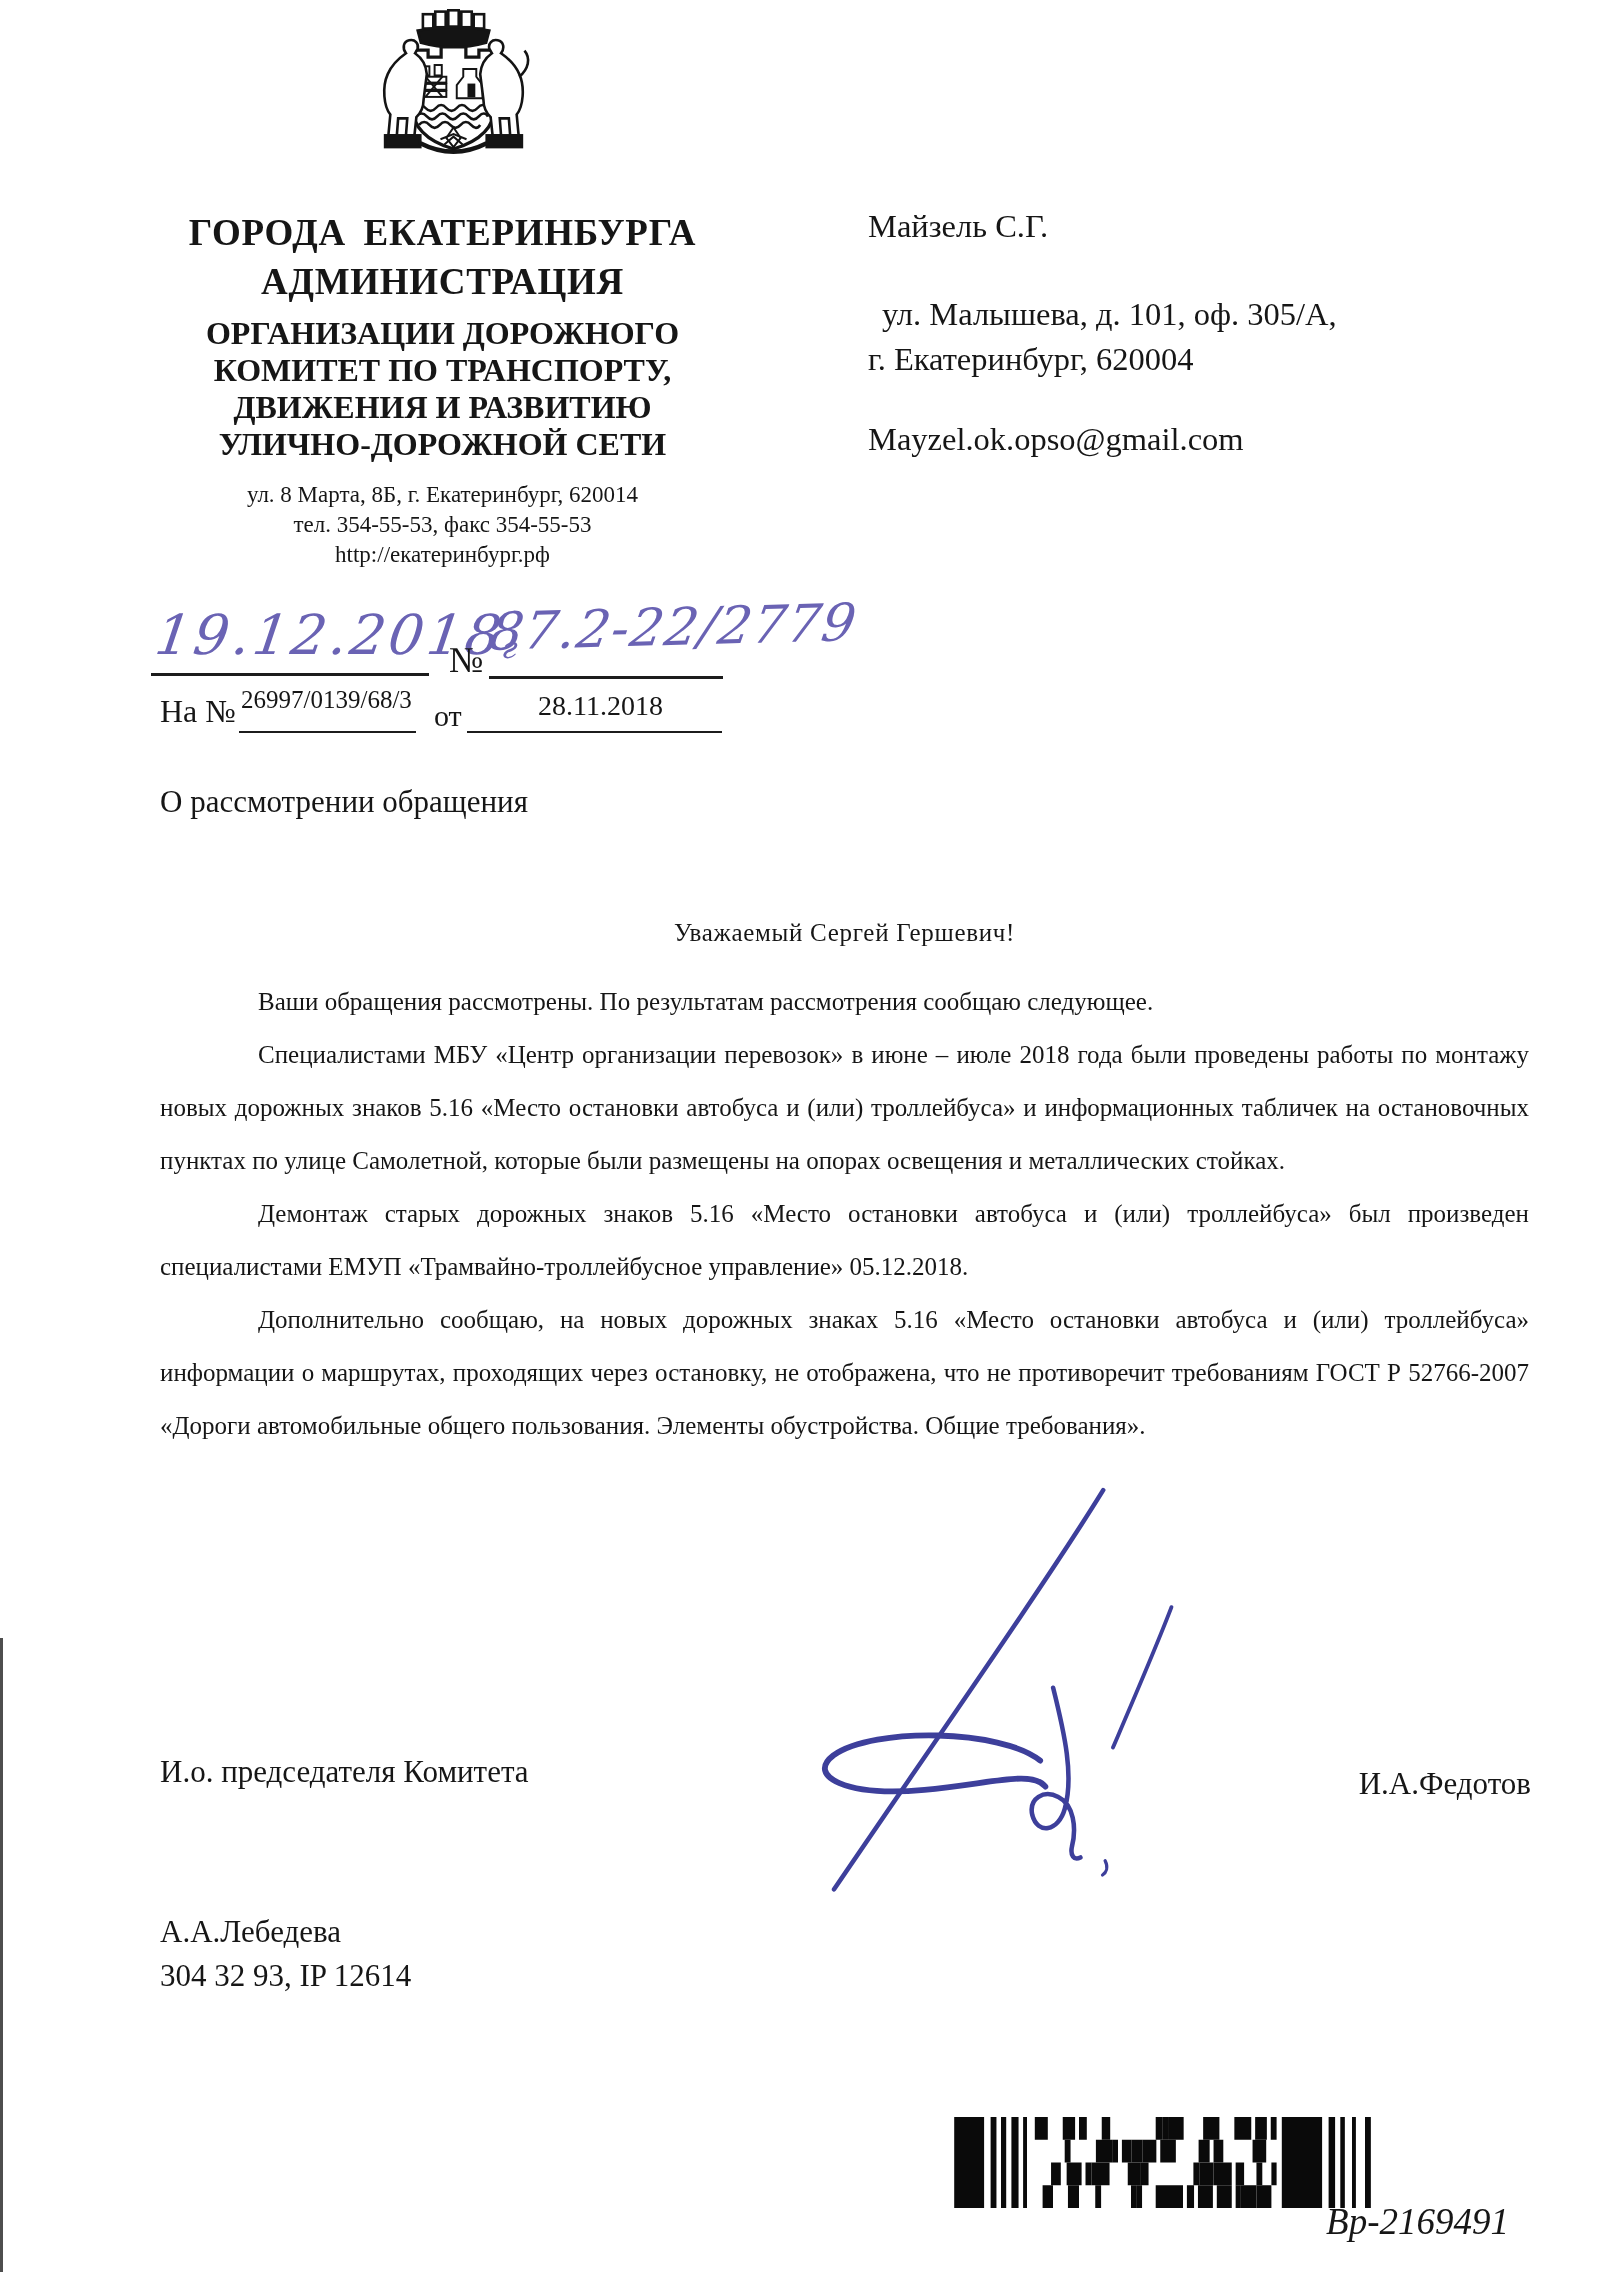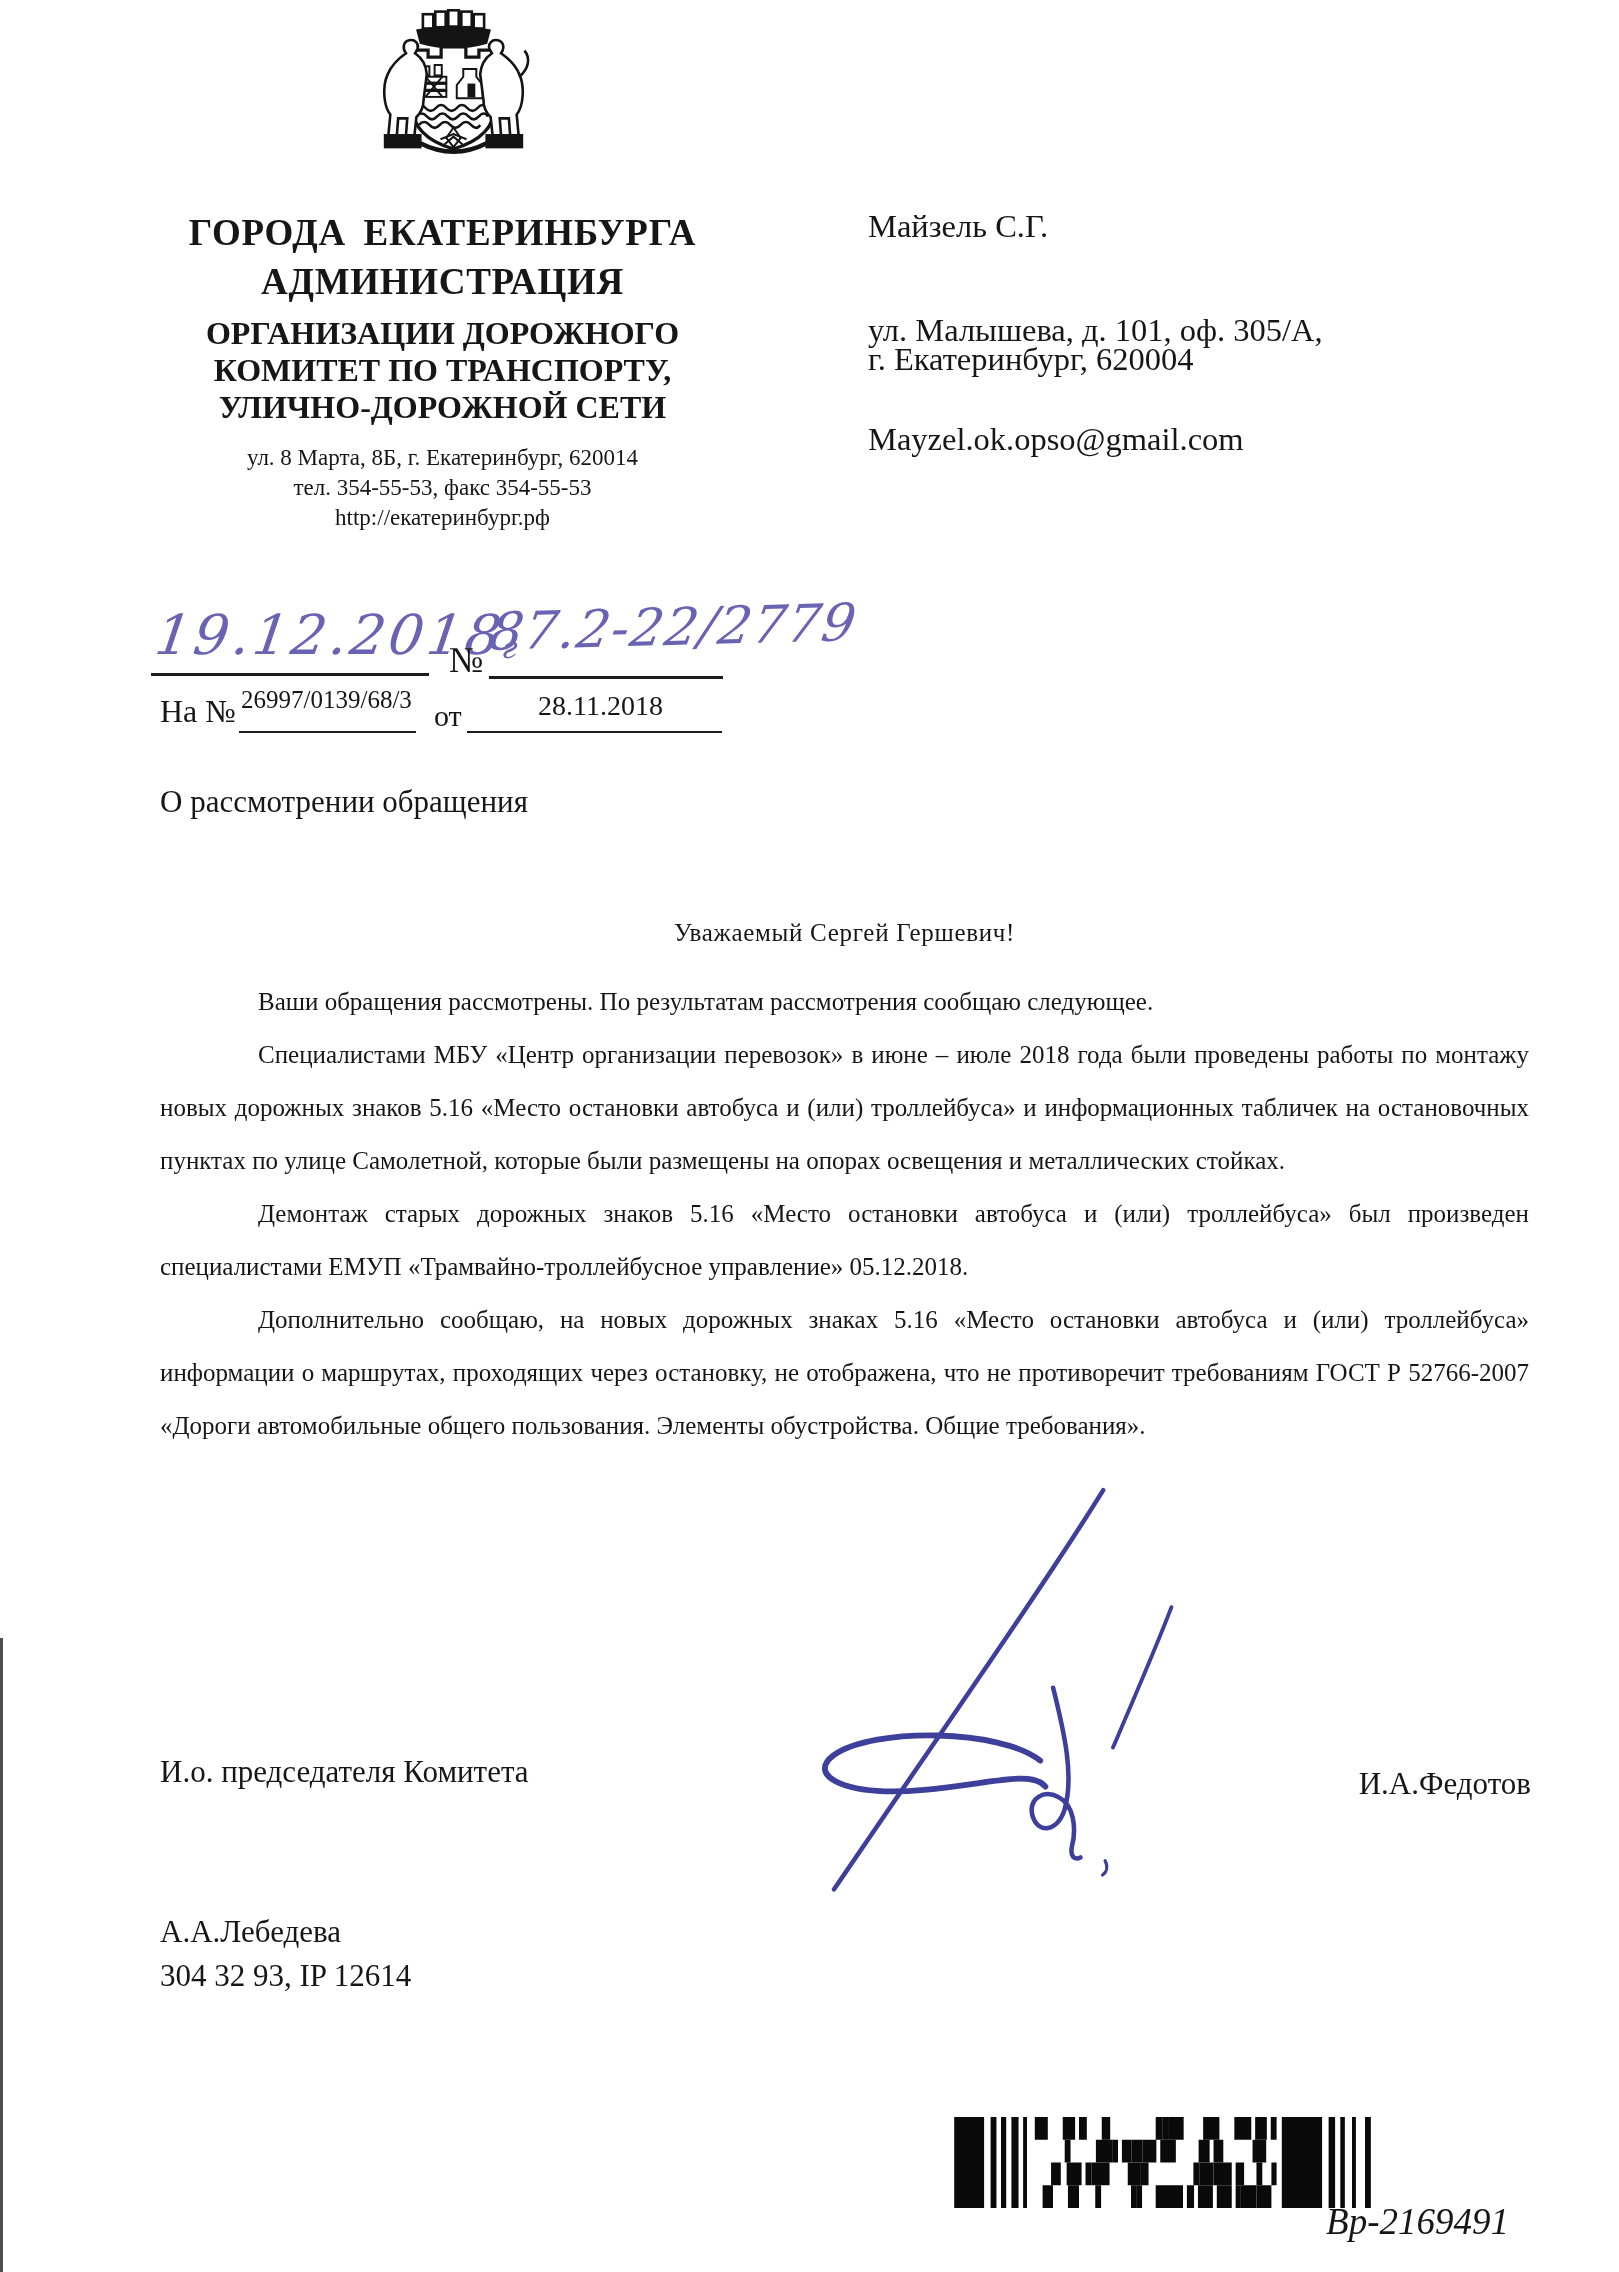--- a/index.html
+++ b/index.html
@@ -106,31 +106,32 @@
       <path d="M74,206 Q125,232 176,206" stroke-width="7"></path>
     </g>
   </svg>
 
   <div class="abs org-block">
     <div class="org-line">ГОРОДА ЕКАТЕРИНБУРГА</div>
     <div class="org-line">АДМИНИСТРАЦИЯ</div>
     <div class="committee">
       <div class="committee-line">ОРГАНИЗАЦИИ ДОРОЖНОГО</div>
       <div class="committee-line">КОМИТЕТ ПО ТРАНСПОРТУ,</div>
+      <div class="committee-line">ДВИЖЕНИЯ И РАЗВИТИЮ</div>
       <div class="committee-line">УЛИЧНО-ДОРОЖНОЙ СЕТИ</div>
     </div>
     <div class="addr">
       <div class="addr-line">ул. 8 Марта, 8Б, г. Екатеринбург, 620014</div>
       <div class="addr-line">тел. 354-55-53, факс 354-55-53</div>
       <div class="addr-line">http://екатеринбург.рф</div>
     </div>
   </div>
 
   <div class="abs recipient-line" style="top:208px;">Майзель С.Г.</div>
-  <div class="abs recipient-line" style="top:312px;">ул. Малышева, д. 101, оф. 305/А,</div>
+  <div class="abs recipient-line" style="top:296px;margin-left:14px;">ул. Малышева, д. 101, оф. 305/А,</div>
   <div class="abs recipient-line" style="top:341px;">г. Екатеринбург, 620004</div>
   <div class="abs recipient-line" style="top:421px;">Mayzel.ok.opso@gmail.com</div>
 
   <div class="abs handwriting hw-date"><span>19.12.2018</span><span class="suffix">г</span></div>
   <div class="abs rule" style="left:151px; top:673px; width:278px;"></div>
   <div class="abs num-sign">№</div>
   <div class="abs handwriting hw-num">87.2-22/2779</div>
   <div class="abs rule" style="left:489px; top:676px; width:234px;"></div>
 
   <div class="abs reply-label">На №</div>

